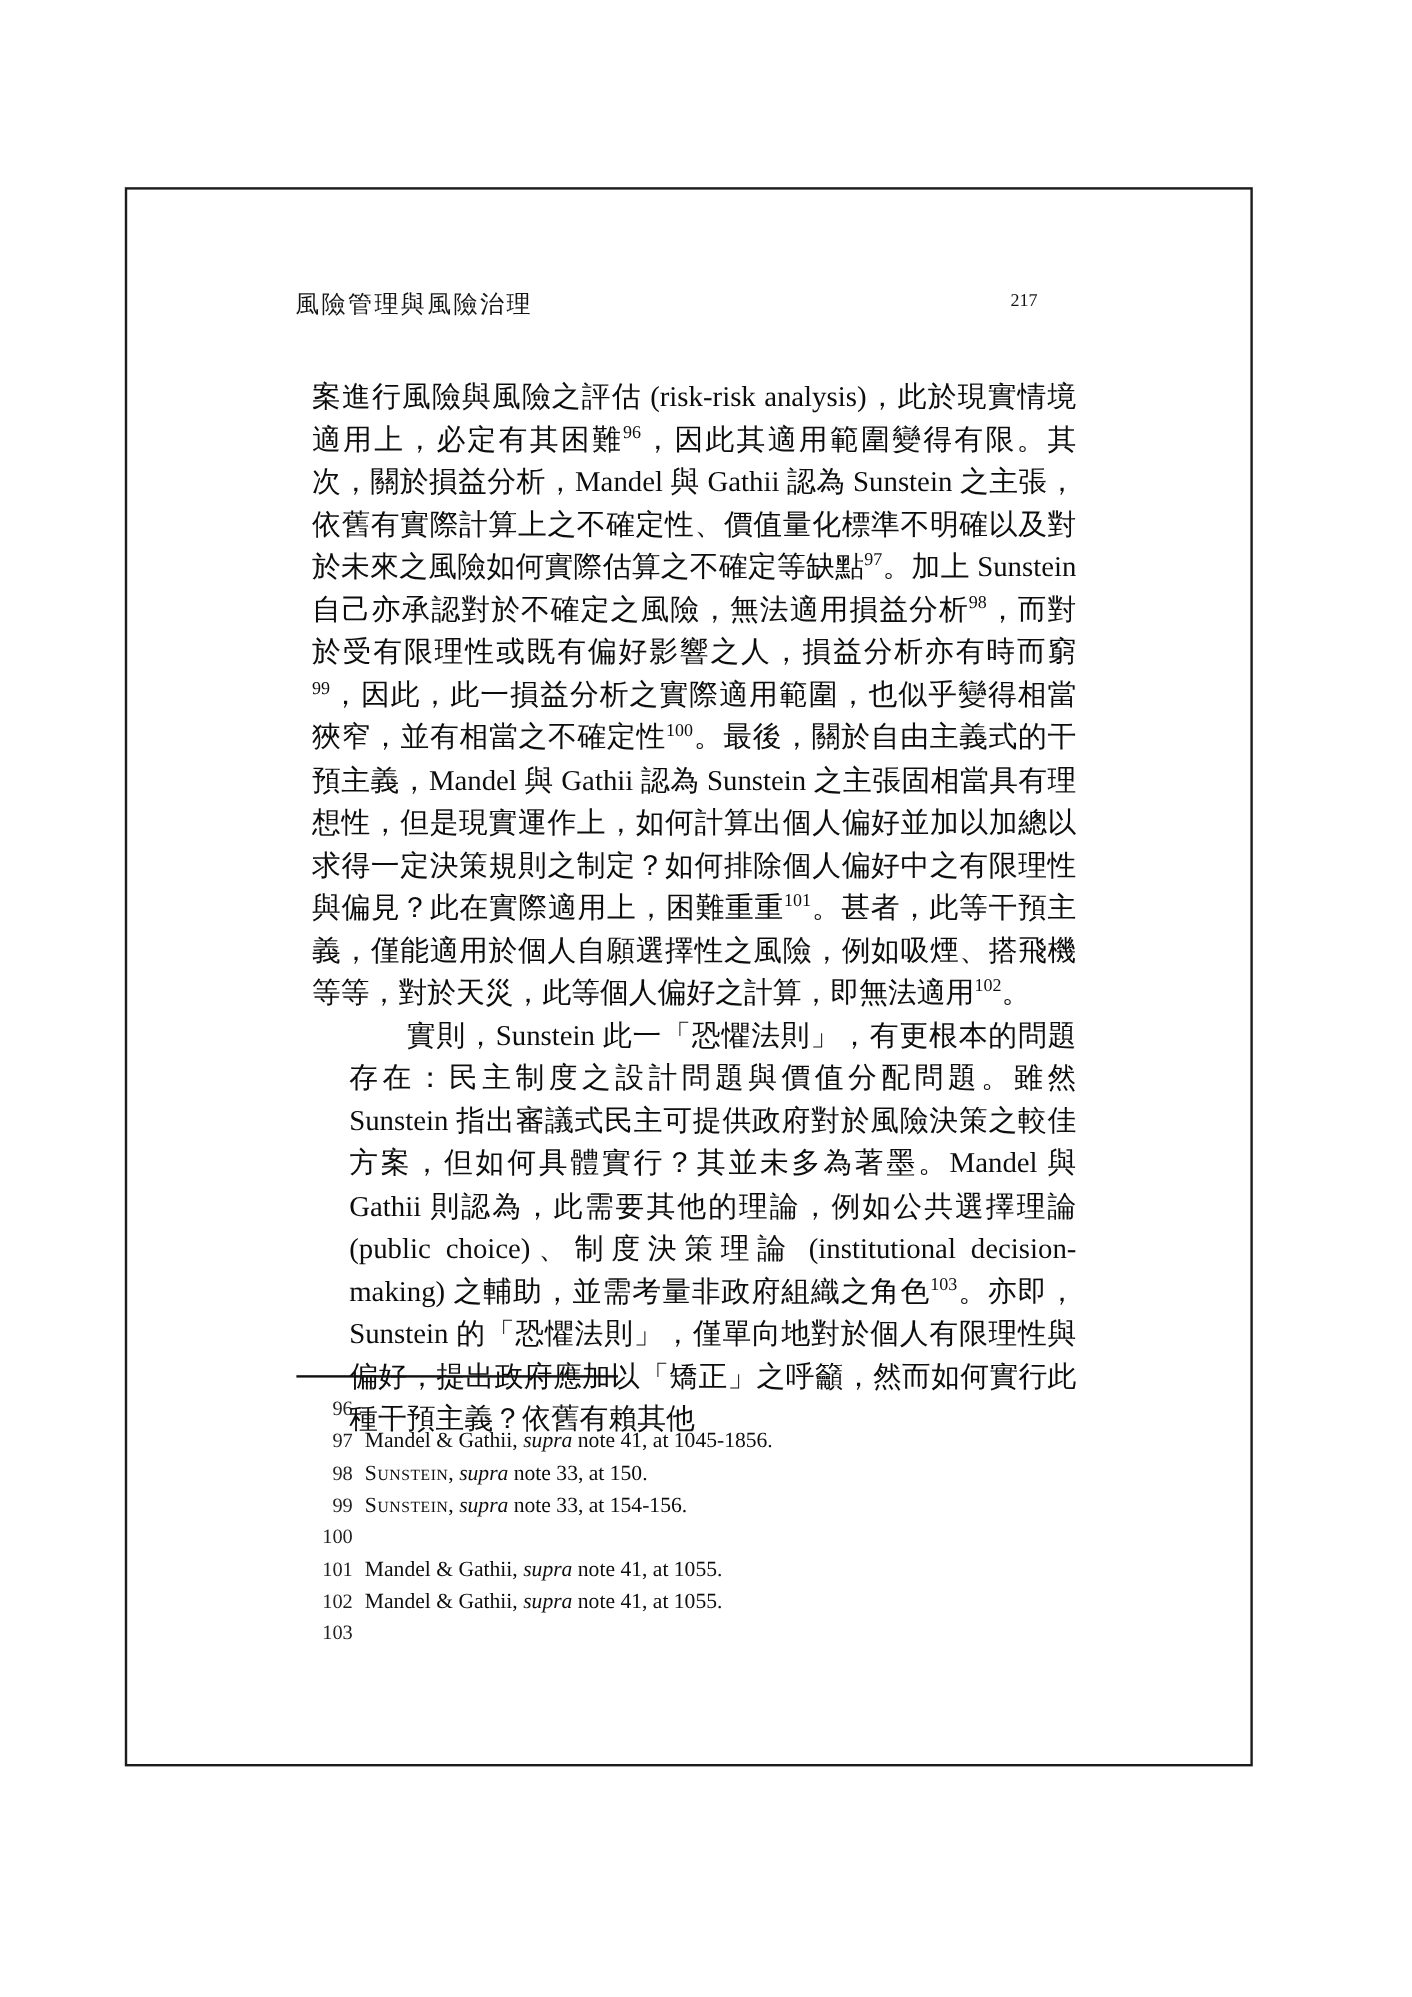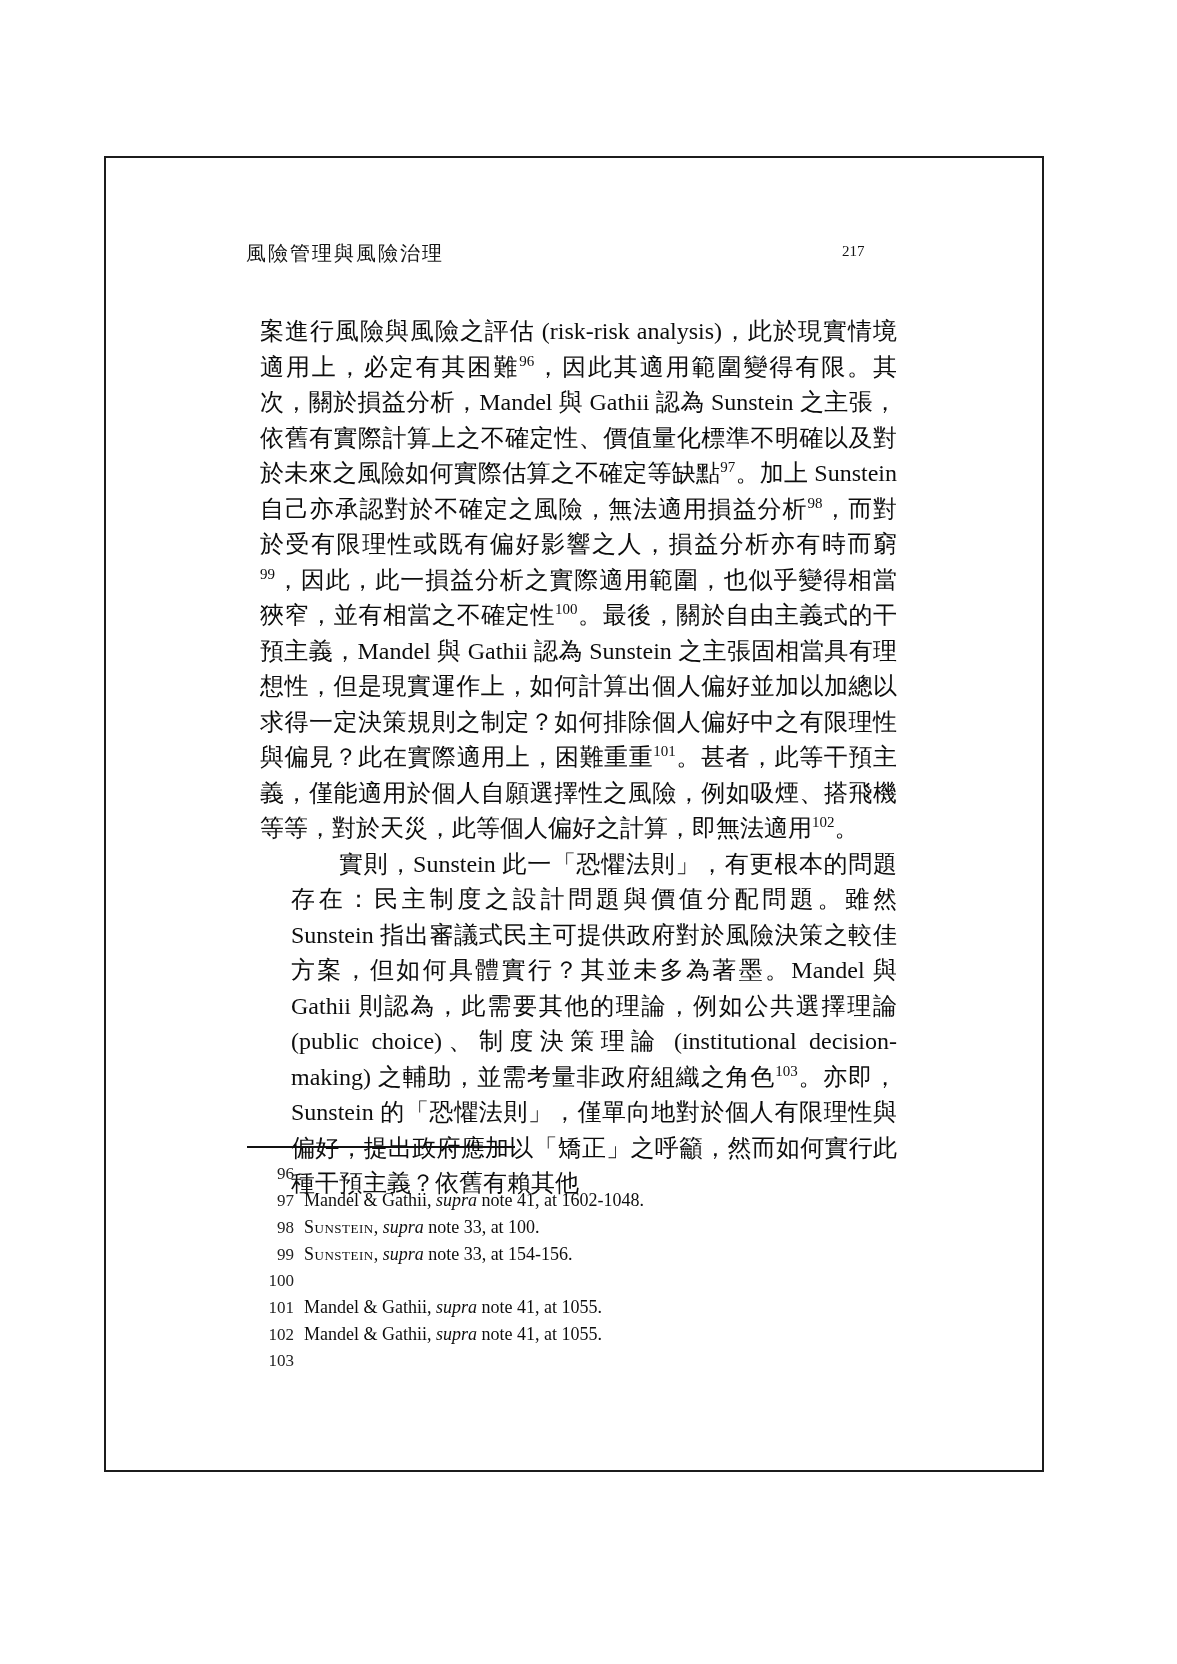--- a/index.html
+++ b/index.html
@@ -119,25 +119,25 @@
     </div>
 
   <div class="footnote-rule"></div>
 
   <div class="footnotes">
       <div class="fn-row">
         <span class="fn-num">96</span>
       </div>
       <div class="fn-row">
         <span class="fn-num">97</span>
-        <span class="fn-text"><span>Mandel &amp; Gathii, </span><i>supra</i><span> note 41, at 1602-1048.</span></span>
+        <span class="fn-text"><span>Mandel &amp; Gathii, </span><i>supra</i><span> note 41, at 1045-1856.</span></span>
       </div>
       <div class="fn-row">
         <span class="fn-num">98</span>
-        <span class="fn-text"><span class="sc">Sunstein</span><span>, </span><i>supra</i><span> note 33, at 100.</span></span>
+        <span class="fn-text"><span class="sc">Sunstein</span><span>, </span><i>supra</i><span> note 33, at 150.</span></span>
       </div>
       <div class="fn-row">
         <span class="fn-num">99</span>
         <span class="fn-text"><span class="sc">Sunstein</span><span>, </span><i>supra</i><span> note 33, at 154-156.</span></span>
       </div>
       <div class="fn-row">
         <span class="fn-num">100</span>
       </div>
       <div class="fn-row">
         <span class="fn-num">101</span>

